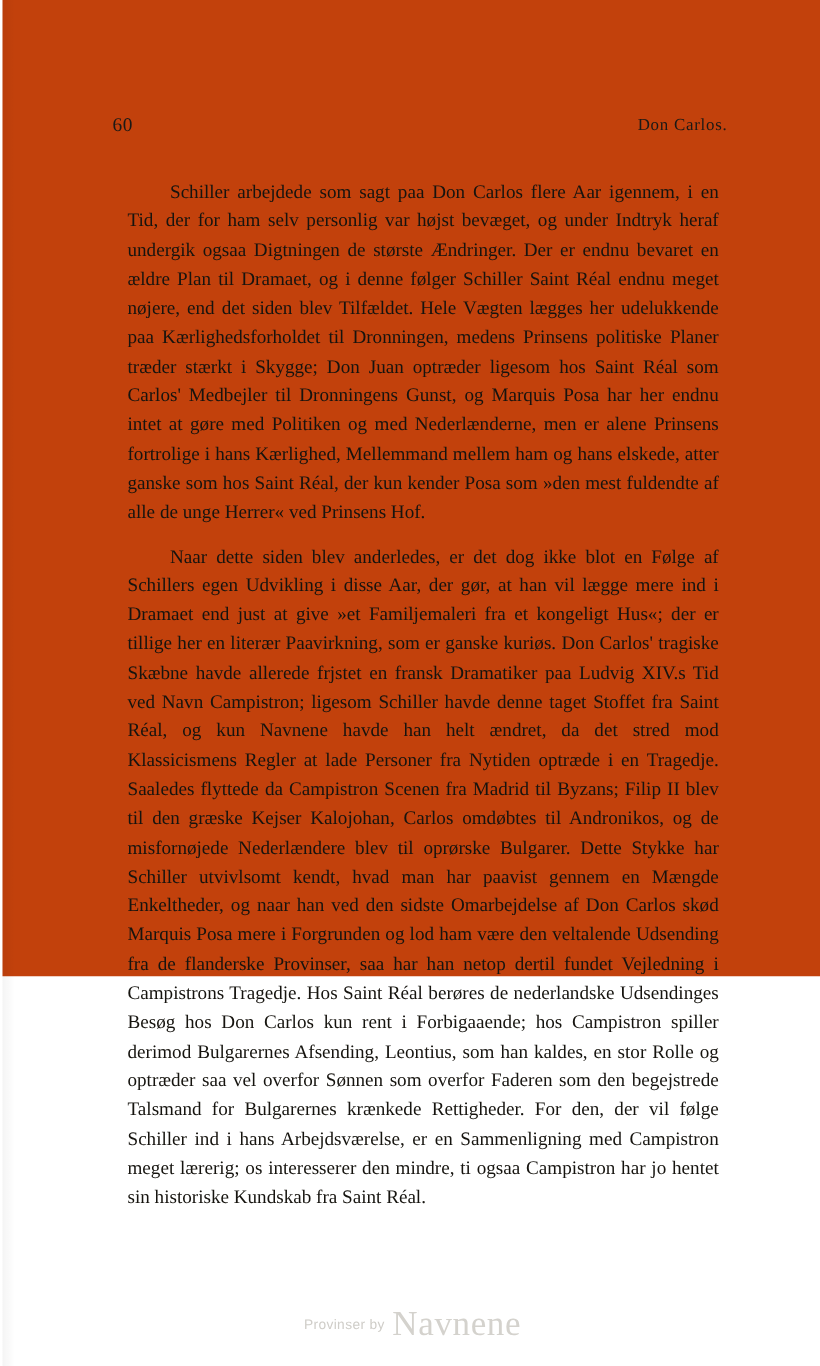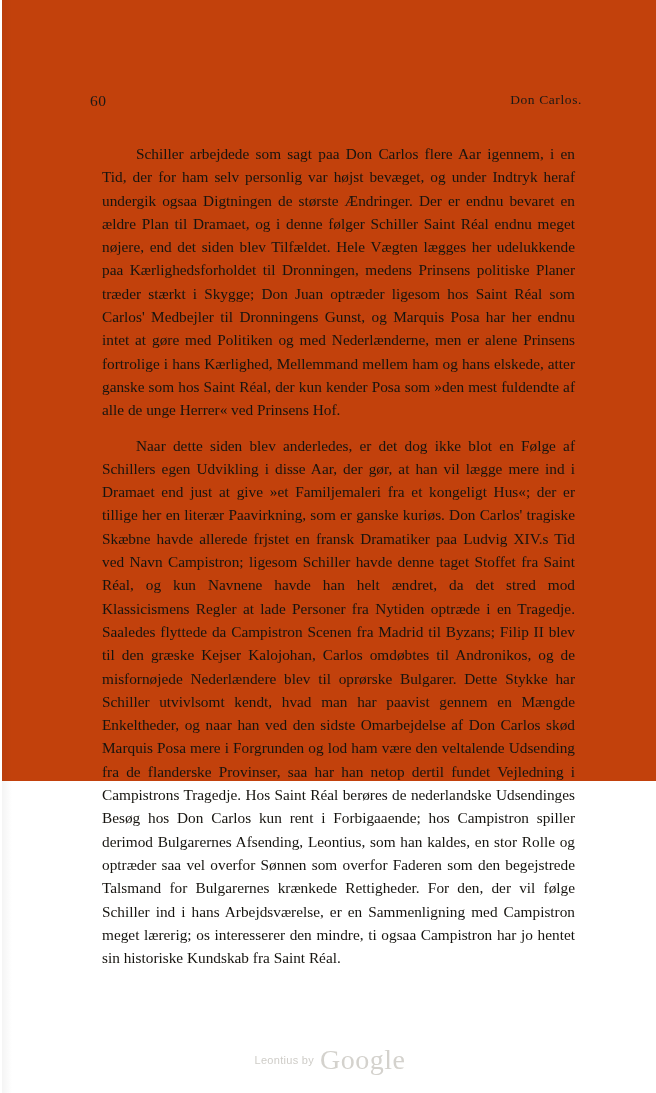--- a/index.html
+++ b/index.html
@@ -106,17 +106,17 @@
     <div class="folio">60</div>
     <div class="running-head">Don Carlos.</div>
   </div>
 
   <div class="body-text">
     <p>Schiller arbejdede som sagt paa Don Carlos flere Aar igennem, i en Tid, der for ham selv personlig var højst bevæget, og under Indtryk heraf undergik ogsaa Digtningen de største Ændringer. Der er endnu bevaret en ældre Plan til Dramaet, og i denne følger Schiller Saint Réal endnu meget nøjere, end det siden blev Tilfældet. Hele Vægten lægges her udelukkende paa Kærlighedsforholdet til Dronningen, medens Prinsens politiske Planer træder stærkt i Skygge; Don Juan optræder ligesom hos Saint Réal som Carlos' Medbejler til Dronningens Gunst, og Marquis Posa har her endnu intet at gøre med Politiken og med Nederlænderne, men er alene Prinsens fortrolige i hans Kærlighed, Mellemmand mellem ham og hans elskede, atter ganske som hos Saint Réal, der kun kender Posa som »den mest fuldendte af alle de unge Herrer« ved Prinsens Hof.</p>
     <p>Naar dette siden blev anderledes, er det dog ikke blot en Følge af Schillers egen Udvikling i disse Aar, der gør, at han vil lægge mere ind i Dramaet end just at give »et Familjemaleri fra et kongeligt Hus«; der er tillige her en literær Paavirkning, som er ganske kuriøs. Don Carlos' tragiske Skæbne havde allerede frjstet en fransk Dramatiker paa Ludvig XIV.s Tid ved Navn Campistron; ligesom Schiller havde denne taget Stoffet fra Saint Réal, og kun Navnene havde han helt ændret, da det stred mod Klassicismens Regler at lade Personer fra Nytiden optræde i en Tragedje. Saaledes flyttede da Campistron Scenen fra Madrid til Byzans; Filip II blev til den græske Kejser Kalojohan, Carlos omdøbtes til Andronikos, og de misfornøjede Nederlændere blev til oprørske Bulgarer. Dette Stykke har Schiller utvivlsomt kendt, hvad man har paavist gennem en Mængde Enkeltheder, og naar han ved den sidste Omarbejdelse af Don Carlos skød Marquis Posa mere i Forgrunden og lod ham være den veltalende Udsending fra de flanderske Provinser, saa har han netop dertil fundet Vejledning i Campistrons Tragedje. Hos Saint Réal berøres de nederlandske Udsendinges Besøg hos Don Carlos kun rent i Forbigaaende; hos Campistron spiller derimod Bulgarernes Afsending, Leontius, som han kaldes, en stor Rolle og optræder saa vel overfor Sønnen som overfor Faderen som den begejstrede Talsmand for Bulgarernes krænkede Rettigheder. For den, der vil følge Schiller ind i hans Arbejdsværelse, er en Sammenligning med Campistron meget lærerig; os interesserer den mindre, ti ogsaa Campistron har jo hentet sin historiske Kundskab fra Saint Réal.</p>
   </div>
 
   <div class="footer">
-    <span class="digitized">Leontius by</span><span class="google">Google</span>
+    <span class="digitized">Provinser by</span><span class="google">Navnene</span>
   </div>
 
   <div class="edge-shade"></div>
 </div>
 
 </body></html>

